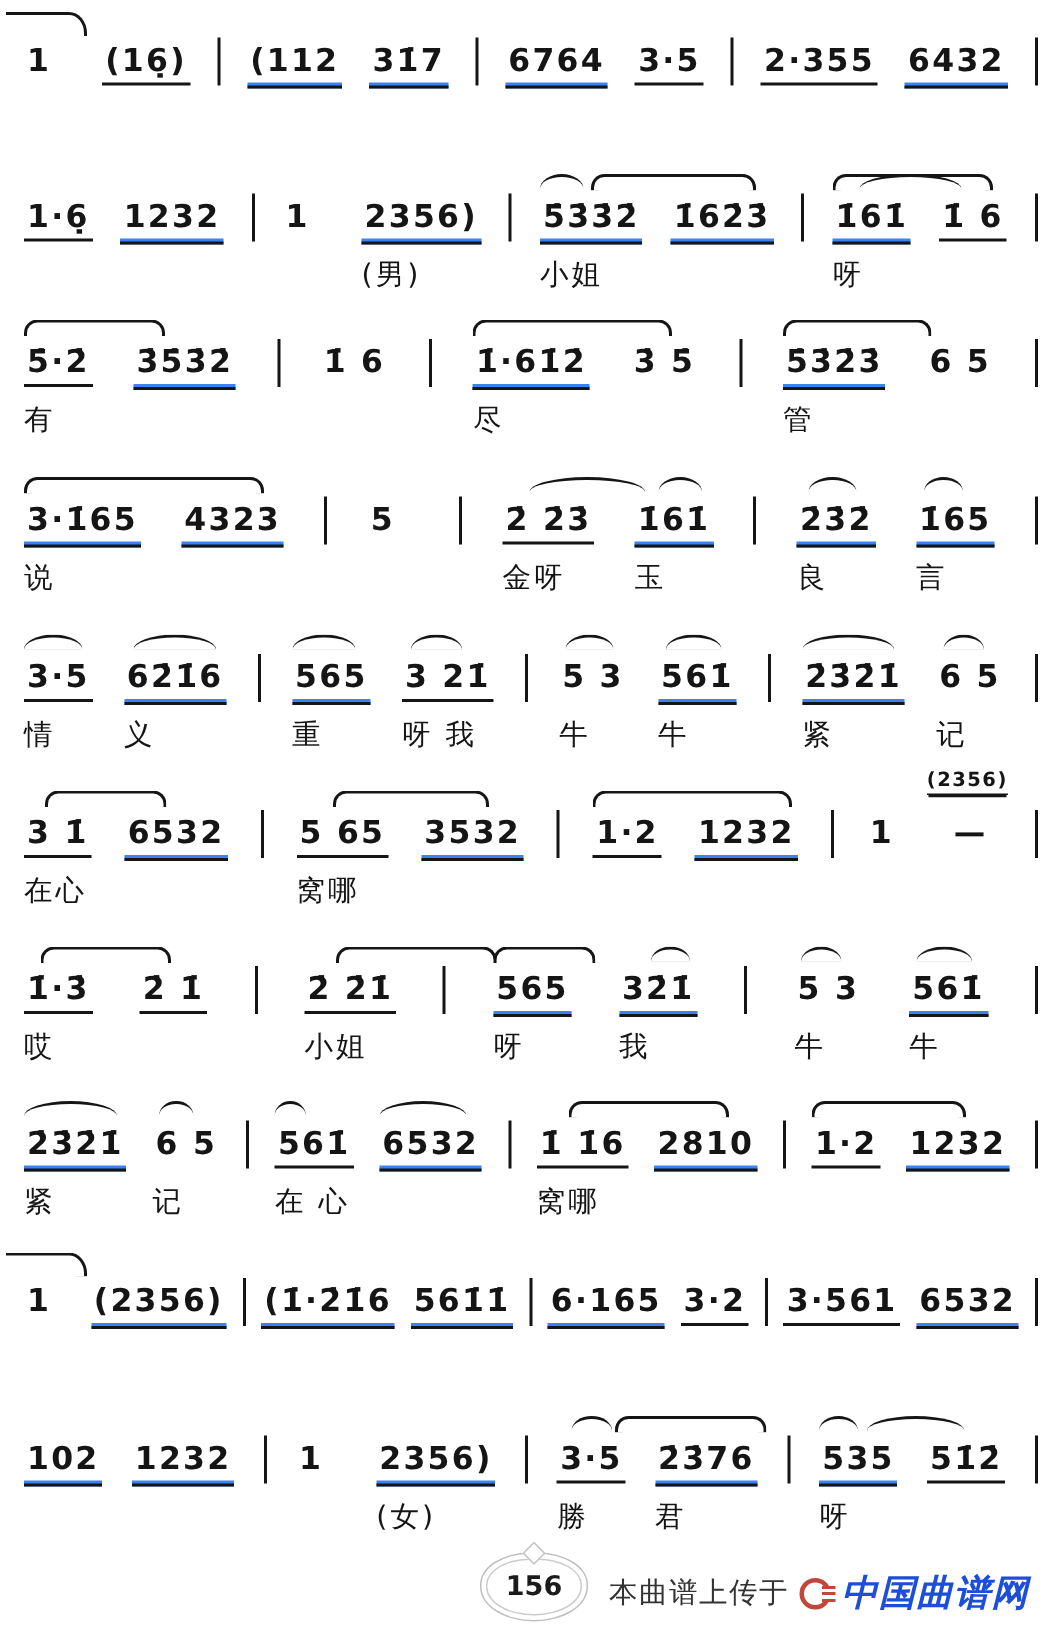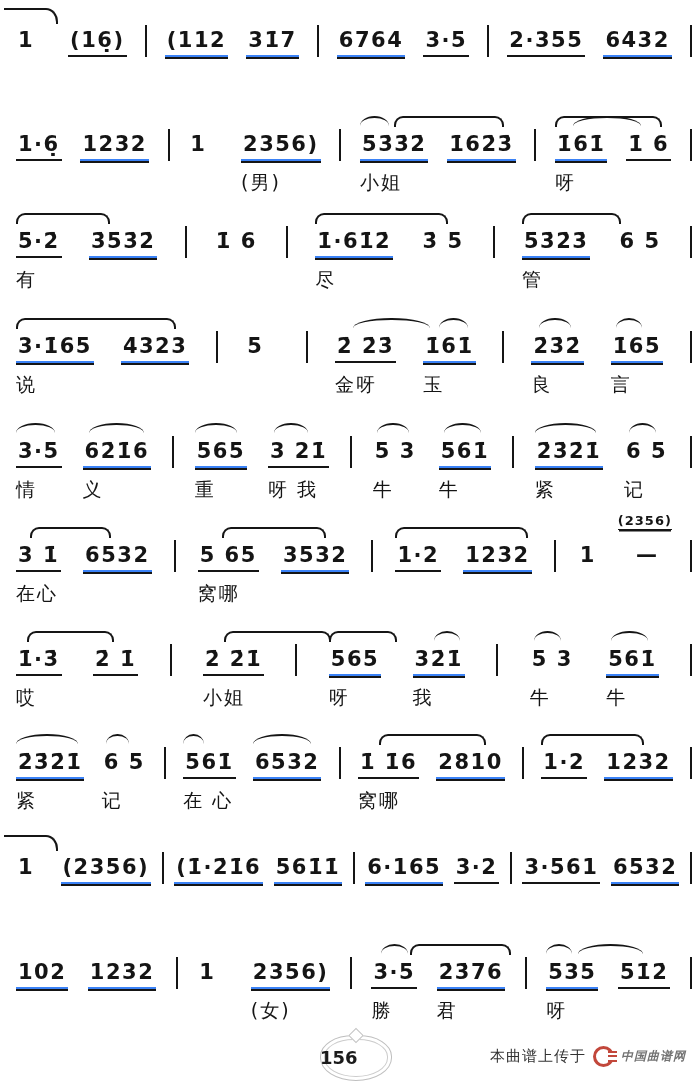--- a/index.html
+++ b/index.html
@@ -50,32 +50,32 @@
   .above i{font-style:normal;border-bottom:1.5px solid #151515;box-shadow:0 2.5px 0 -1px #151515;padding-bottom:1px;}
   
   .pagenum-wrap{position:absolute;left:320px;top:1035px;width:72px;height:46px;}
   .orn{position:absolute;inset:0;border:1.5px solid #bfbfbf;border-radius:48% 48% 52% 52%;}
   .orn::before{content:"";position:absolute;inset:3px;border:1px solid #cccccc;border-radius:inherit;}
   .orn::after{
     content:"";position:absolute;left:50%;top:-6px;width:9px;height:9px;background:#fff;
     border:1px solid #c4c4c4;transform:translateX(-50%) rotate(45deg);
   }
   .pagenum{
-    position:absolute;inset:0;line-height:46px;
+    position:absolute;inset:0;text-align:center;line-height:46px;
     font-size:18px;font-weight:bold;color:#1b1b1b;z-index:2;
   }
   .watermark{position:absolute;right:14px;top:1046px;display:flex;align-items:center;gap:7px;}
-  .wm-text{font-size:15px;color:#333333;letter-spacing:1px;}
+  .wm-text{font-size:19px;color:#333333;letter-spacing:1px;}
   .logo-icon{position:relative;width:15px;height:15px;border:3.5px solid #c2473b;border-radius:50%;flex:none;}
   .logo-icon::before{content:"";position:absolute;right:-5px;top:3px;width:7px;height:9px;background:#fff;}
   .logo-icon::after{
     content:"";position:absolute;right:-6px;top:2px;width:9px;height:11px;
     background:repeating-linear-gradient(#c2473b 0 2px,transparent 2px 4.5px);
   }
-  .site-name{font-size:12px;font-weight:bold;font-style:italic;color:#737373;letter-spacing:1px;}
+  .site-name{font-size:24px;font-weight:bold;font-style:italic;color:#1d4ed8;letter-spacing:1px;}
 </style>
 </head>
 <body>
 
 <div class="page">
   <div>
       <div class="staff">
         <div class="cell">
           <div class="arczone">
             <div class="tie"></div>

